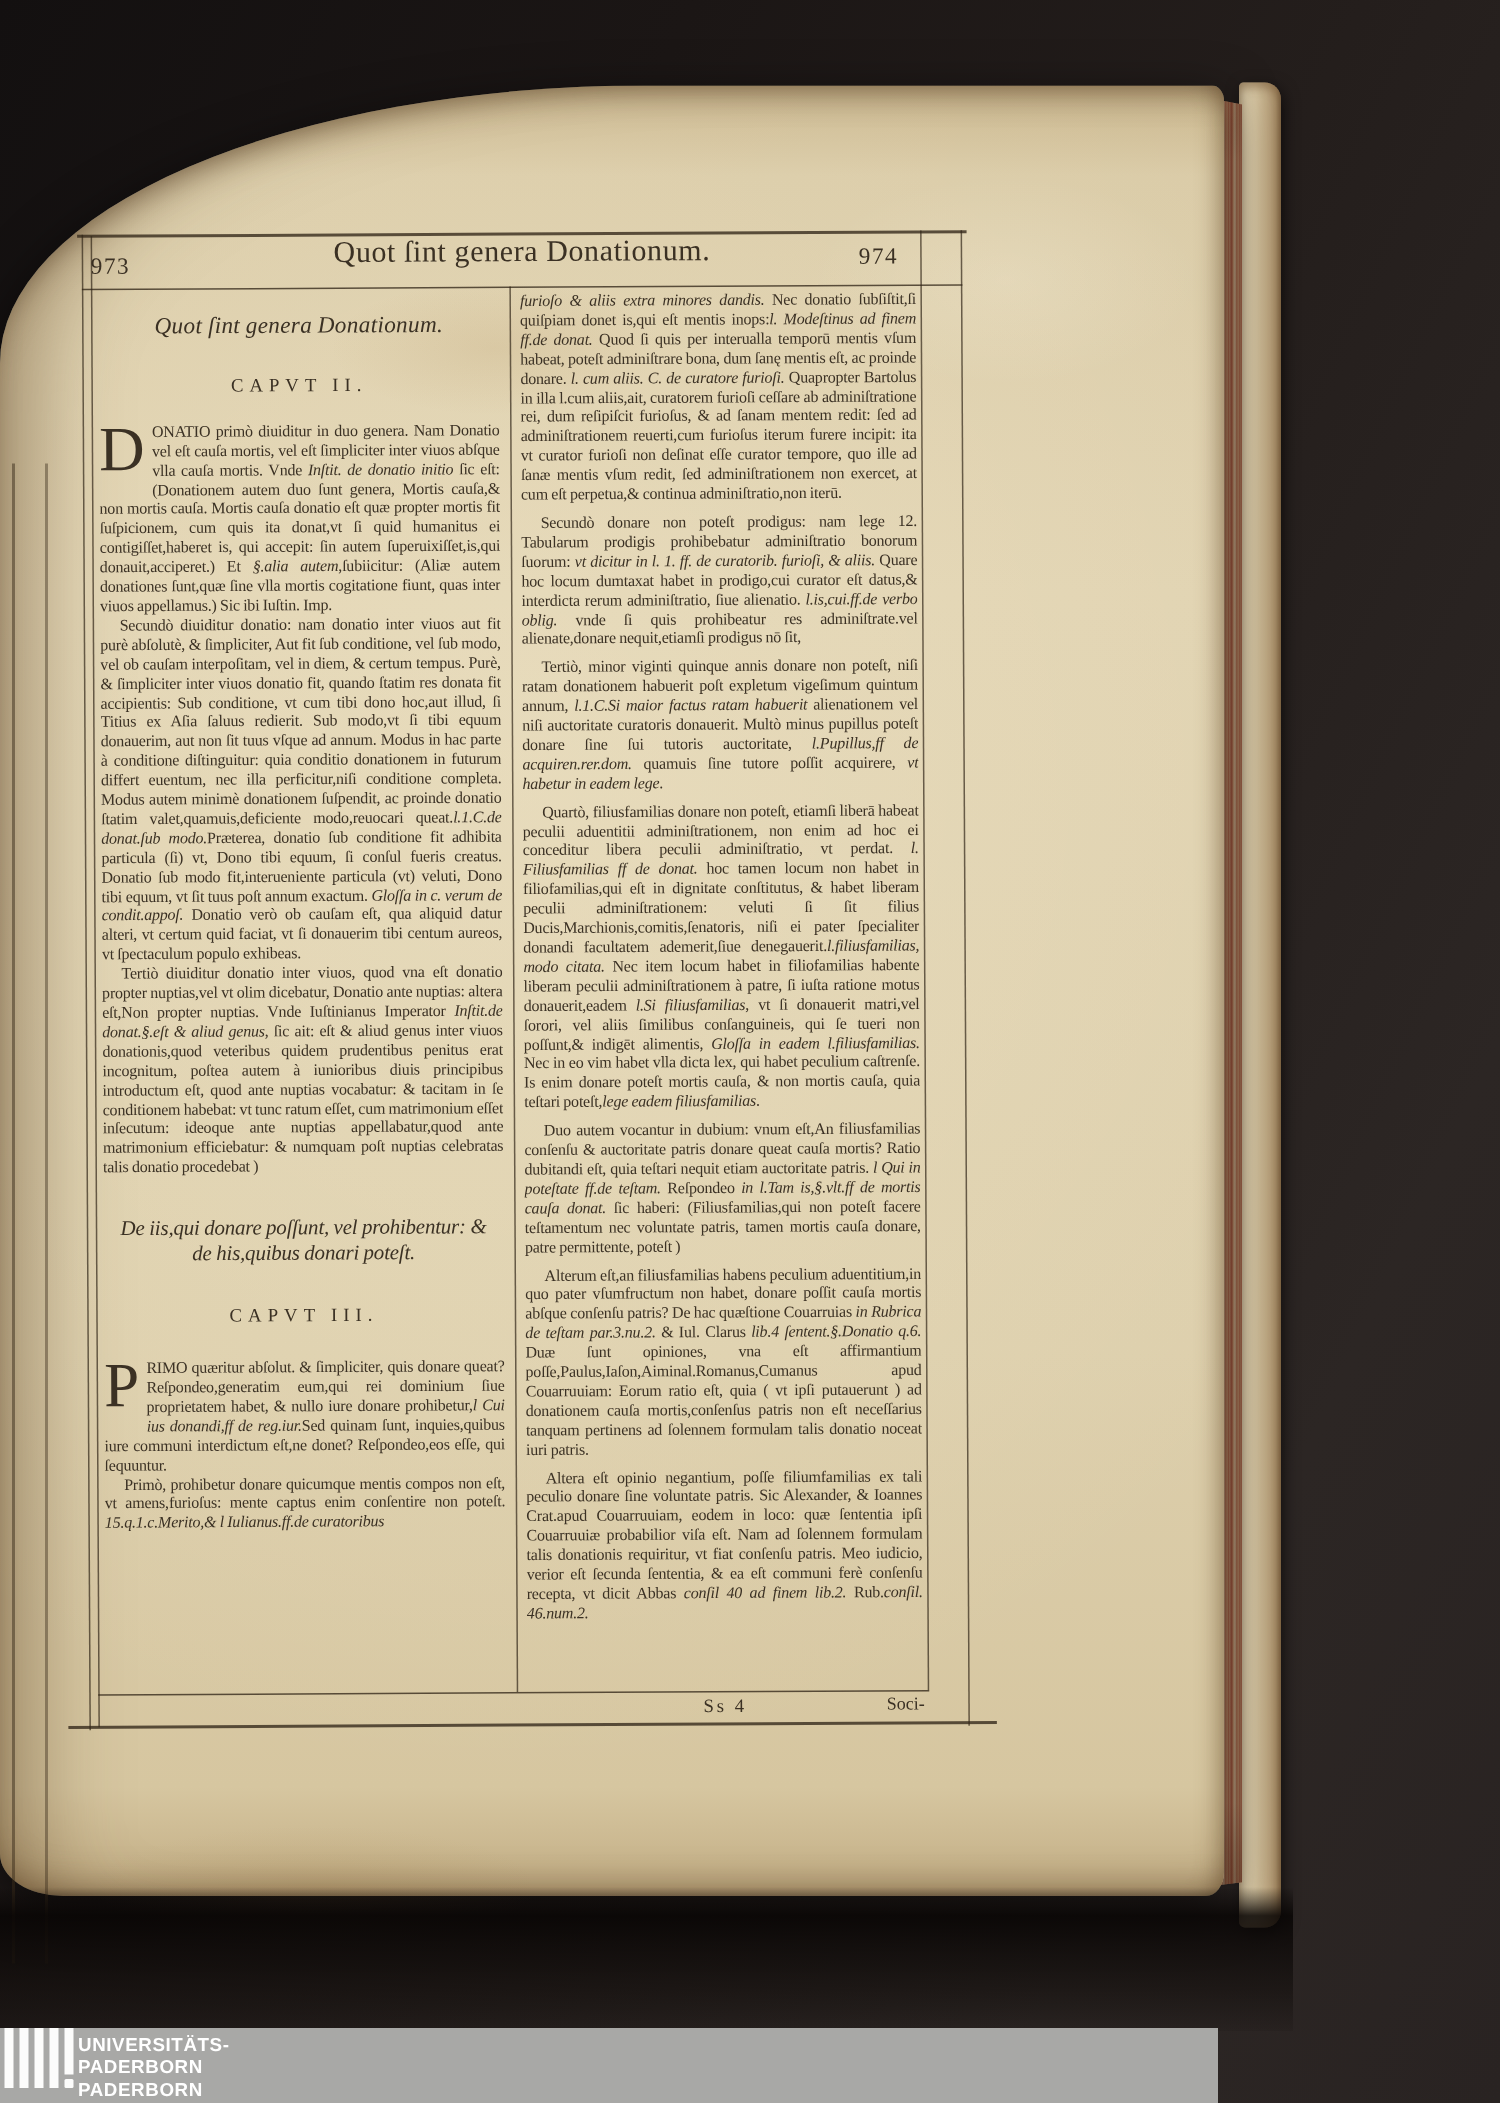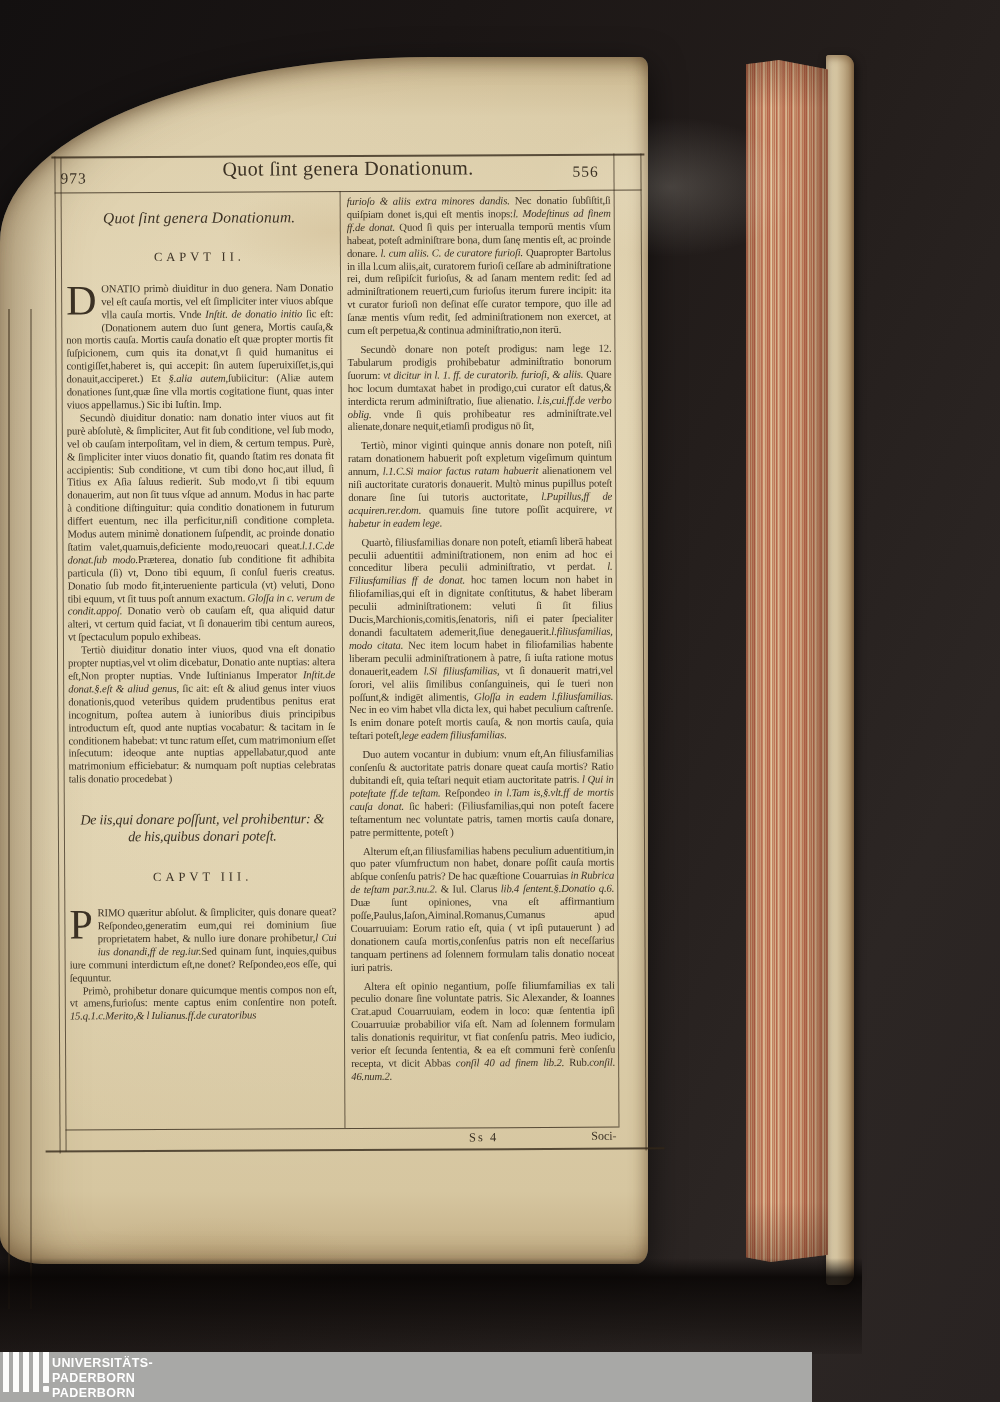--- a/index.html
+++ b/index.html
@@ -21,21 +21,21 @@
   }
   .fore-edge{
     position:absolute;left:746px;top:60px;width:82px;height:1202px;
     background:
       linear-gradient(90deg,rgba(80,35,18,.30),rgba(0,0,0,0) 22%,rgba(140,70,40,.14) 65%,rgba(60,28,14,.32) 100%),
       linear-gradient(180deg,rgba(70,35,20,.28),rgba(0,0,0,0) 4%,rgba(0,0,0,0) 95%,rgba(70,35,20,.35) 100%),
       repeating-linear-gradient(90deg,#c8876a 0px,#b25f45 1.2px,#d9ab84 2.3px,#e2cda9 3.3px,#bf7a5a 4.5px,#d3a57e 5.5px,#b7664b 6.7px,#dec19b 7.4px);
     clip-path:polygon(0% .35%,40% 0%,100% .8%,100% 99.4%,30% 100%,0% 99.6%);
   }
   .book-page{
-    position:absolute;left:0;top:57px;width:648px;height:1207px;
+    position:absolute;left:0;top:57px;width:816px;height:1207px;
     background:
       radial-gradient(130% 90% at 42% 38%,rgba(255,248,225,.25),rgba(0,0,0,0) 62%),
       linear-gradient(180deg,#c9b58c 0%,#dacba7 5%,#e0d2b0 28%,#ddcfac 70%,#d6c6a0 94%,#c2ad84 100%);
     border-radius:430px 8px 12px 42px / 185px 10px 16px 28px;
     box-shadow:
       inset 0 16px 20px -12px rgba(70,45,22,.55),
       inset 0 -18px 24px -14px rgba(75,50,26,.5),
       inset 64px 0 58px -42px rgba(98,72,40,.5),
       inset -12px 0 16px -9px rgba(100,70,38,.45),
       0 10px 34px rgba(0,0,0,.6);
@@ -121,21 +121,21 @@
   <div class="gutter-line a"></div>
   <div class="gutter-line b"></div>
   <div class="stain s1"></div>
   <div class="stain s2"></div>
   <div class="stain s3"></div>
 
   <div class="text-frame">
     <div class="rule top"></div>
     <div class="pagenum left">973</div>
     <div class="running-title">Quot ſint genera Donationum.</div>
-    <div class="pagenum right">556</div>
+    <div class="pagenum right">974</div>
     <div class="rule header-bottom"></div>
     <div class="vline l1"></div>
     <div class="vline l2"></div>
     <div class="vline divider"></div>
     <div class="vline r1"></div>
     <div class="vline r2"></div>
     <div class="rule text-bottom"></div>
     <div class="rule outer-bottom"></div>
 
     <div class="col col-left">

